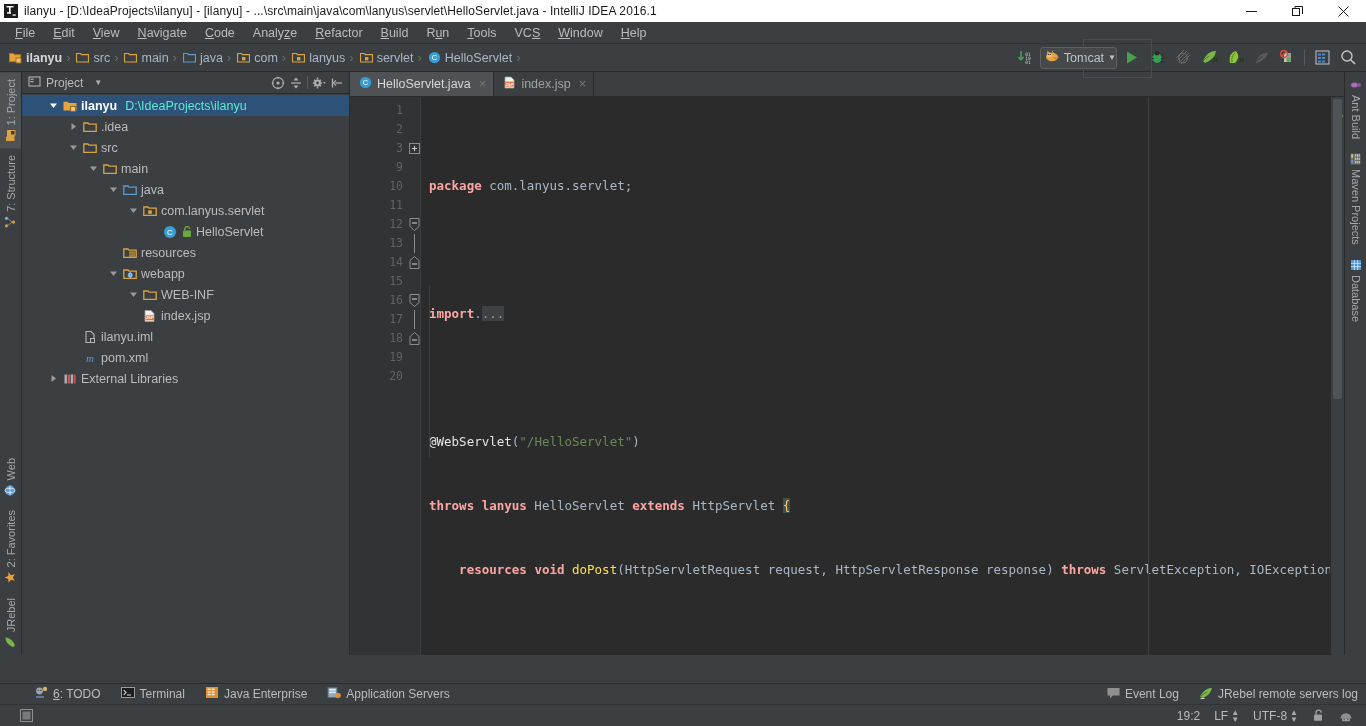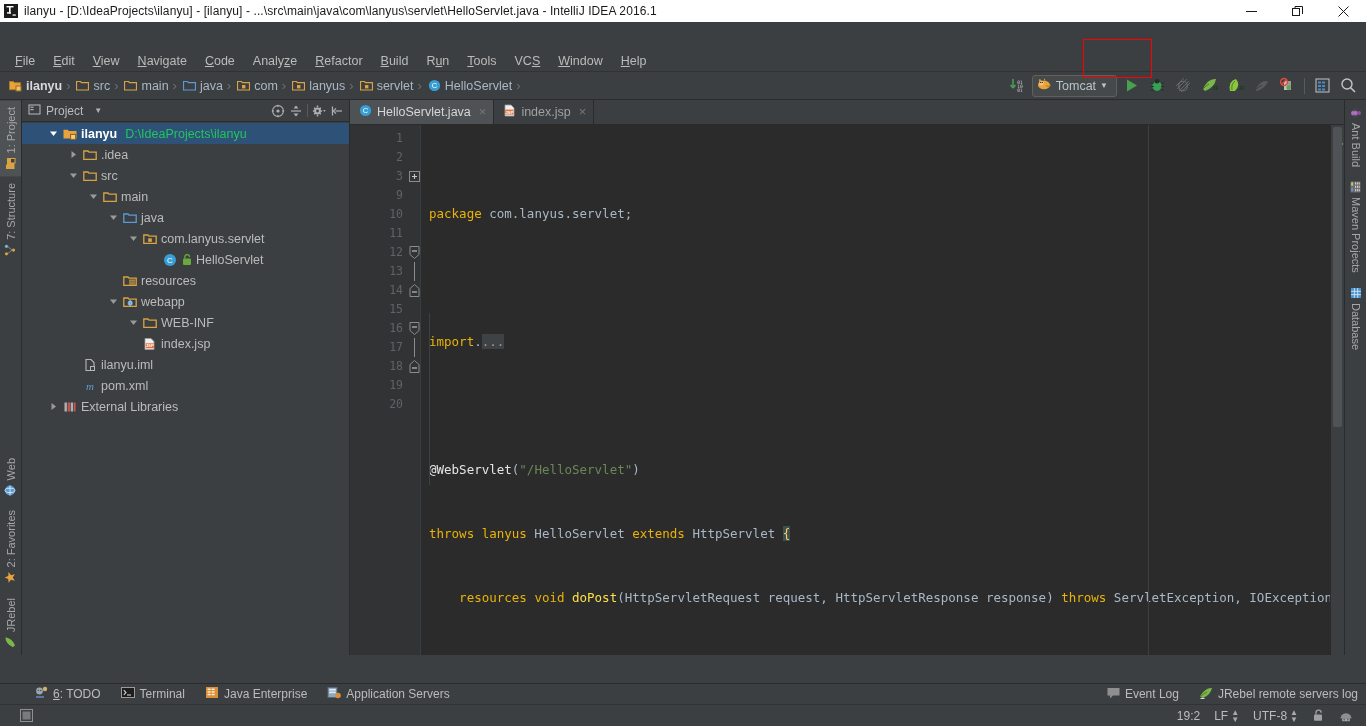--- a/index.html
+++ b/index.html
@@ -22,41 +22,40 @@
   .tb-title { padding-left:2px; white-space:nowrap; letter-spacing:0.1px; }
   .tb-spacer { flex:1 1 auto; }
   .tb-btns { display:flex; height:22px; }
   .tb-btn { width:46px; height:22px; display:flex; align-items:center; justify-content:center; }
 
   
   .menubar {
     height:22px; flex:0 0 22px; background:#3c3f41;
     display:flex; align-items:center; padding-left:6px;
     border-bottom:1px solid #323232;
-    margin-top:28px;
   }
   .menu-item { padding:2px 9px; color:#bbbbbb; font-size:12.5px; white-space:nowrap; }
   .menu-item u { text-decoration:underline; }
 
   
   .navbar {
     height:28px; flex:0 0 28px; background:#3c3f41;
     display:flex; align-items:center; padding-left:4px;
     border-bottom:1px solid #2b2b2b; position:relative;
   }
   .crumbs { display:flex; align-items:center; }
   .crumb { display:flex; align-items:center; height:24px; padding:0 3px 0 5px; color:#a9b7c6; font-size:12.5px; white-space:nowrap;}
   .crumb .ico { margin-right:4px; display:flex; }
   .crumb.bold .lbl { font-weight:bold; color:#d8d8d8; }
   .crumb-sep { color:#6e6e6e; font-size:13px; padding:0 1px; }
   .nav-spacer { flex:1 1 auto; }
   .tb-right { display:flex; align-items:center; padding-right:6px; gap:2px; }
   .tool-ico { width:24px; height:24px; display:flex; align-items:center; justify-content:center; }
   .runcfg {
-    display:flex; align-items:center; height:22px; padding:0 8px 0 4px;
+    display:flex; align-items:center; height:22px; padding:0 0 0 4px;
     border:1px solid #5e6060; border-radius:3px; background:#45494a; gap:4px;
     color:#b8c4cc; font-size:12.5px;
   }
   .runcfg .caret { font-size:8px; color:#b8c4cc; }
   .tb-div { width:1px; height:16px; background:#5a5a5a; margin:0 3px; }
 
   
   .main { flex:1 1 auto; display:flex; min-height:0; }
 
   
@@ -84,21 +83,21 @@
 
   .tree { flex:1 1 auto; background:#3c3f41; padding-top:1px; overflow:hidden; }
   .trow { display:flex; align-items:center; height:21px; font-size:12.5px; color:#bbbbbb; white-space:nowrap; padding-right:6px;}
   .trow.sel { background:#2d5177; color:#ffffff; }
   .arrow { width:15px; display:flex; align-items:center; justify-content:center; flex:0 0 15px;}
   .arrow svg { display:block; }
   .tico { width:18px; display:flex; align-items:center; justify-content:center; flex:0 0 18px; margin-right:2px;}
   .tlbl { }
   .trow.sel .tlbl { font-weight:bold; }
   .tpath { color:#808080; margin-left:8px; font-weight:normal; }
-  .trow.sel .tpath { color:#22c55e; }
+  .trow.sel .tpath { color:#5eead4; }
   .badge-ico { width:13px; display:flex; align-items:center; justify-content:center; margin-right:2px;}
 
   
   .editor-wrap { flex:1 1 auto; display:flex; flex-direction:column; min-width:0; background:#2b2b2b;}
   .tabs { height:25px; flex:0 0 25px; background:#3c3f41; display:flex; align-items:flex-end; border-bottom:1px solid #2b2b2b;}
   .tab { height:25px; display:flex; align-items:center; gap:5px; padding:0 7px 0 9px; font-size:12.5px; color:#a0a0a0; border-right:1px solid #2b2b2b;}
   .tab.active { background:#4e5254; color:#d6d6d6; }
   .tab .x { color:#777; font-size:13px; margin-left:3px; }
 
   .code-area { flex:1 1 auto; display:flex; position:relative; background:#2b2b2b; min-height:0; overflow:hidden;}
@@ -109,21 +108,21 @@
   }
   .gln { height:19px; line-height:19px; text-align:right; padding-right:5px; position:relative;}
   .foldcol { width:13px; flex:0 0 13px; background:#313335; padding-top:4px; position:relative; border-right:1px solid #3a3d3f;}
   .fold { height:19px; display:flex; align-items:center; justify-content:center;}
   .code {
     flex:1 1 auto; position:relative; padding-top:4px; min-width:0;
     font-family:"DejaVu Sans Mono", monospace; font-size:12.5px; color:#a9b7c6;
     white-space:pre; overflow:hidden;
   }
   .cl { height:19px; line-height:19px; padding-left:8px; }
-  .kw { color:#eab308; }
+  .kw { color:#fca5a5;font-weight:bold; }
   .ann { color:#e5e5e5; }
   .str { color:#6a8759; }
   .mth { color:#fde047; }
   .dot { color:#a9b7c6; }
   .idn { color:#a9b7c6; }
   .brace-hl { background:#3b514d; color:#ffc66d; }
   .margin-line { position:absolute; top:0; bottom:0; left:0; width:1px; background:#3c4043;}
 
   .right-gut { width:14px; flex:0 0 14px; background:#3c3f41; position:relative; border-left:1px solid #2b2b2b;}
   .ok-check { position:absolute; top:16px; left:1px; }

